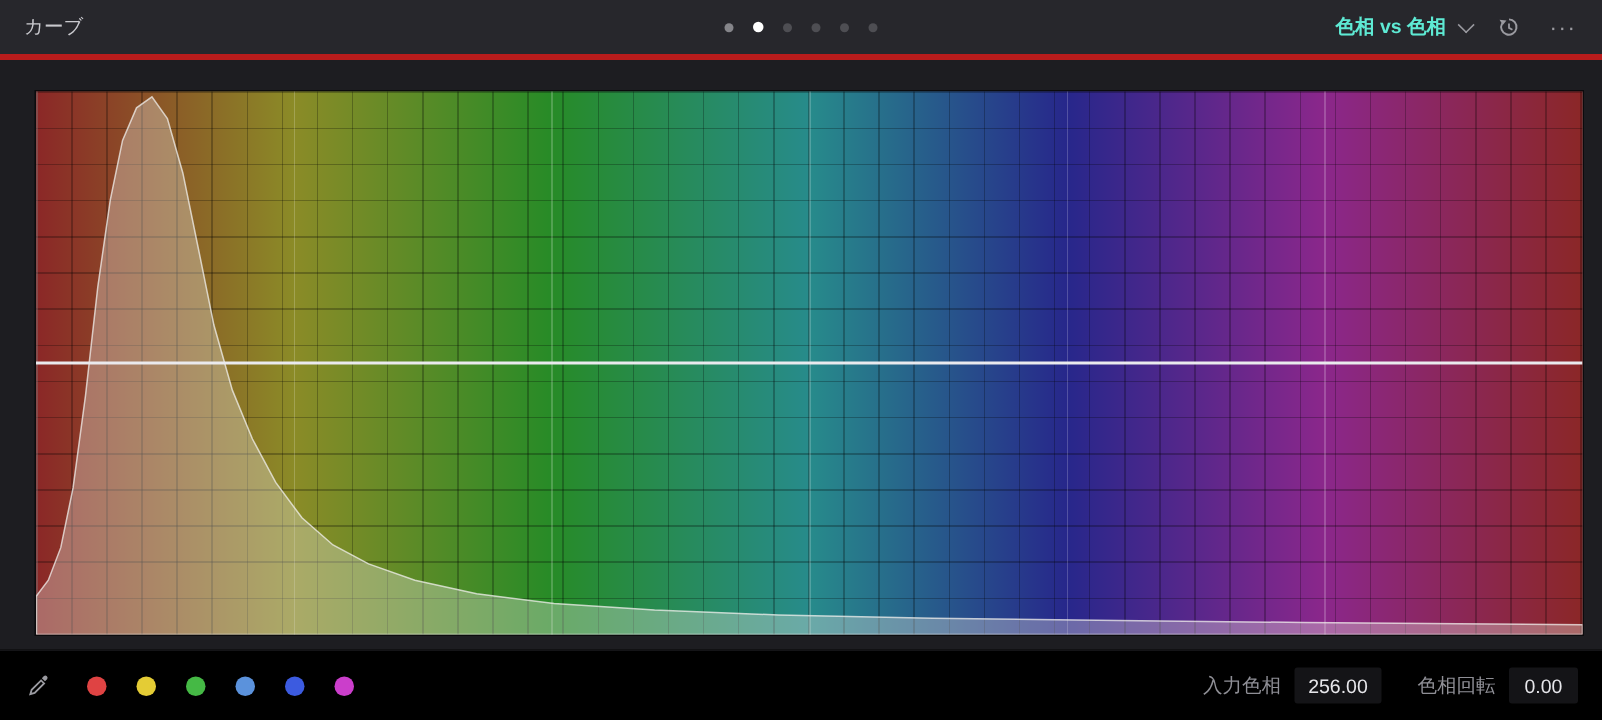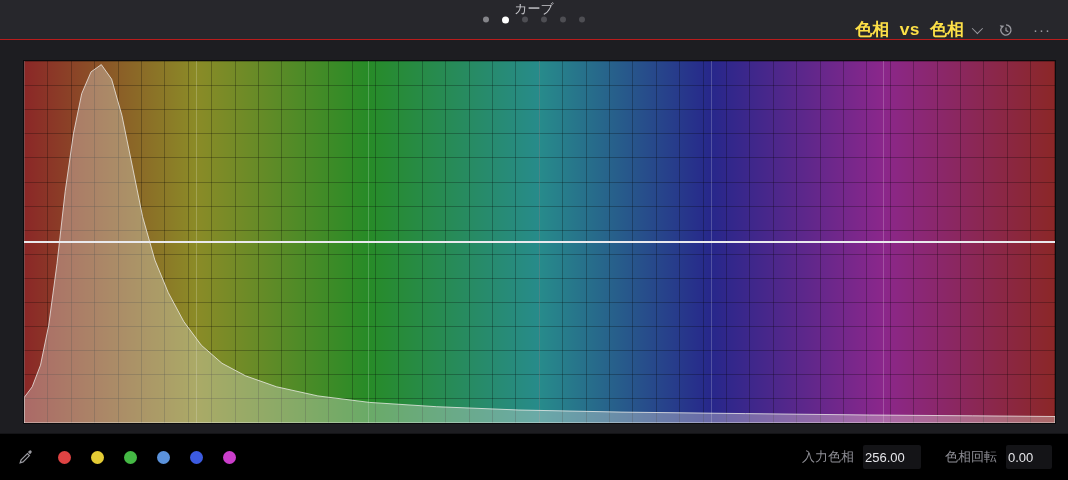--- a/index.html
+++ b/index.html
@@ -5,35 +5,34 @@
   html,body{margin:0;padding:0;}
   body{
     width:1068px;height:480px;position:relative;overflow:hidden;
     background:#1d1d21;
     font-family:"Liberation Sans", sans-serif;
     -webkit-font-smoothing:antialiased;
   }
   
   .titlebar{
     position:absolute;top:0;left:0;right:0;height:40px;
-    background:#27272c;border-bottom:1px solid #b91c1c;
+    background:#27272c;border-bottom:4px solid #b91c1c;
     display:flex;align-items:center;box-sizing:border-box;
     padding:0 16px;
-    flex-direction:column;
   }
   .panel-title{color:#c9c9ce;font-size:13px;}
   .pager{
     position:absolute;left:50%;top:50%;transform:translate(-50%,-50%);
     display:flex;align-items:center;gap:13px;
   }
   .pdot{width:6px;height:6px;border-radius:50%;display:inline-block;}
   .pdot.active{width:7px;height:7px;}
   .right-cluster{margin-left:auto;display:flex;align-items:center;gap:16px;}
   .mode-select{display:flex;align-items:center;gap:8px;cursor:default;}
-  .mode-label{color:#fde047;font-size:17px;font-weight:bold;font-family:Liberation Mono, monospace;}
+  .mode-label{color:#5eead4;font-size:13px;font-weight:bold;}
   .chevron{
     width:7px;height:7px;border-right:1.6px solid #9a9aa0;border-bottom:1.6px solid #9a9aa0;
     transform:rotate(45deg) translateY(-2px);display:inline-block;
   }
   .icon-btn{display:flex;align-items:center;justify-content:center;width:20px;height:20px;}
   .more-dots{color:#9a9aa0;font-size:15px;letter-spacing:1px;line-height:1;}
   
   .graph{
     position:absolute;left:23px;right:12px;top:60px;bottom:56px;
     border:1px solid #0b0b0d;box-sizing:border-box;
@@ -56,21 +55,21 @@
     display:flex;align-items:center;box-sizing:border-box;
     padding:0 16px;
   }
   .swatches{display:flex;align-items:center;gap:20px;margin-left:22px;}
   .swatch{width:13px;height:13px;border-radius:50%;display:inline-block;}
   .fields{margin-left:auto;display:flex;align-items:center;gap:24px;}
   .field{display:flex;align-items:center;gap:9px;}
   .field-label{color:#8f8f96;font-size:13px;}
   .num-box{
     height:22px;background:#141417;color:#e6e6ea;border:none;border-radius:2px;
-    font-size:13px;font-family:"Liberation Sans",sans-serif;
+    text-align:center;font-size:13px;font-family:"Liberation Sans",sans-serif;
     padding:12px 2px;box-sizing:border-box;outline:none;
   }
   .num-box.wide{width:58px;}
   .num-box.narrow{width:46px;}
 </style>
 </head>
 <body>
 
 <div class="titlebar">
   <span class="panel-title">カーブ</span>

